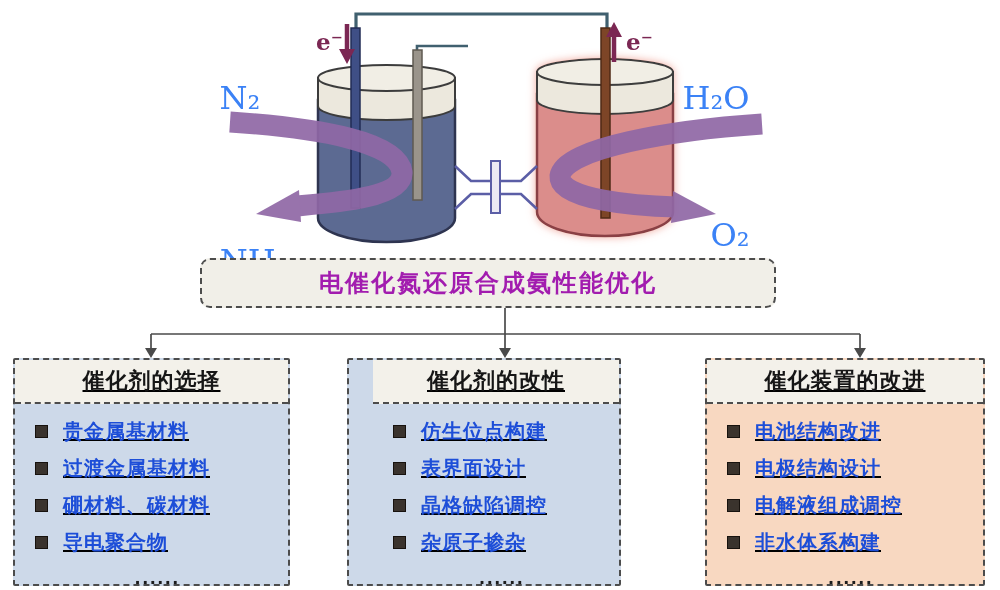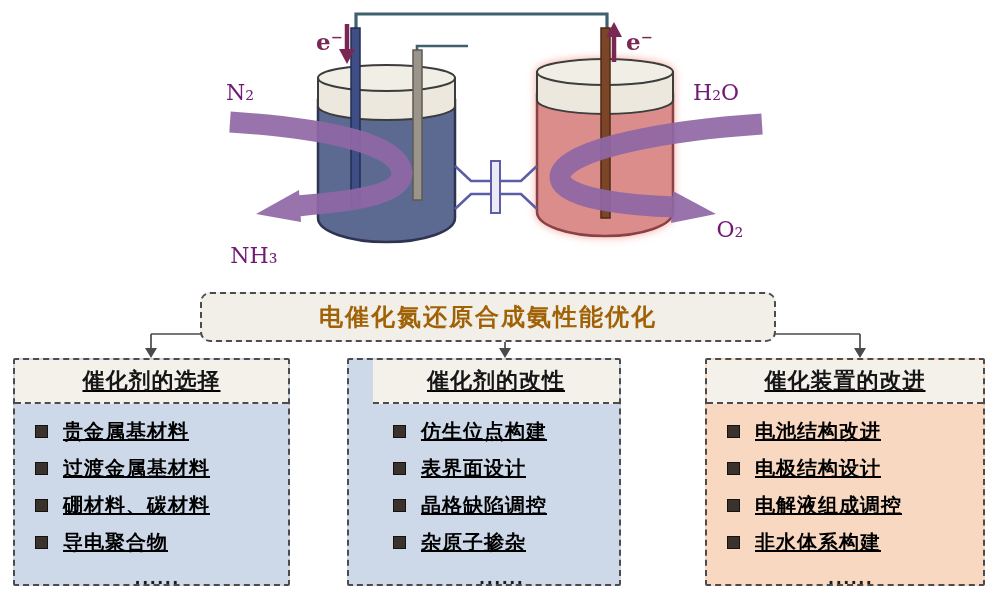--- a/index.html
+++ b/index.html
@@ -5,53 +5,53 @@
   html,body{margin:0;padding:0;}
   body{
     width:1000px;height:590px;position:relative;background:#ffffff;
     font-family:"Liberation Sans",sans-serif;overflow:hidden;
   }
   svg{position:absolute;left:0;top:0;}
 
   
   .formula{
     position:absolute;font-family:"DejaVu Serif","Liberation Serif",serif;
-    font-size:22px;color:#701a75;text-align:center;line-height:1;
+    font-size:32px;color:#3b82f6;text-align:center;line-height:1;
   }
   .electron{
     position:absolute;font-family:"DejaVu Serif","Liberation Serif",serif;
     font-size:23px;font-weight:bold;color:#7b2753;line-height:1;
   }
 
   
   .title-box{
     position:absolute;left:200px;top:258px;width:576px;height:50px;
     box-sizing:border-box;border:2.5px dashed #4c4c4c;border-radius:10px;
     background:#f1efe8;display:flex;align-items:center;justify-content:center;
-    font-size:24px;font-weight:bold;color:#a16207;letter-spacing:2px;margin-top:34px;
+    font-size:24px;font-weight:bold;color:#a21caf;letter-spacing:2px;
   }
 
   
   .flow-box{
     position:absolute;top:358px;height:228px;box-sizing:border-box;
     border:2.5px dashed #4c4c4c;border-radius:2px;overflow:hidden;
     background:#cdd9e9;
     text-decoration:underline;
   }
   .flow-box.orange{background:#f8d8c1;}
   .flow-head{
     height:44px;box-sizing:border-box;background:#f3f1ea;
     border-bottom:2.5px dashed #4c4c4c;
     display:flex;align-items:center;justify-content:center;
     font-size:22px;font-weight:bold;color:#161616;letter-spacing:1px;
   }
   .flow-items{padding:14px 8px 0 20px;}
   .item{
     display:flex;align-items:center;gap:15px;margin-bottom:10px;
-    font-size:20px;font-weight:bold;color:#000000;letter-spacing:1px;white-space:nowrap;
+    font-size:20px;font-weight:bold;color:#1d4ed8;letter-spacing:1px;white-space:nowrap;
   }
   .bullet{
     width:13px;height:13px;background:#3a332d;border:1px solid #17120e;
     box-sizing:border-box;flex:0 0 auto;
   }
   .dots{
     text-align:center;font-size:20px;font-weight:bold;color:#1c1c1c;
     letter-spacing:2px;margin-top:0px;
   }
   .box1{left:13px;width:277px;}

